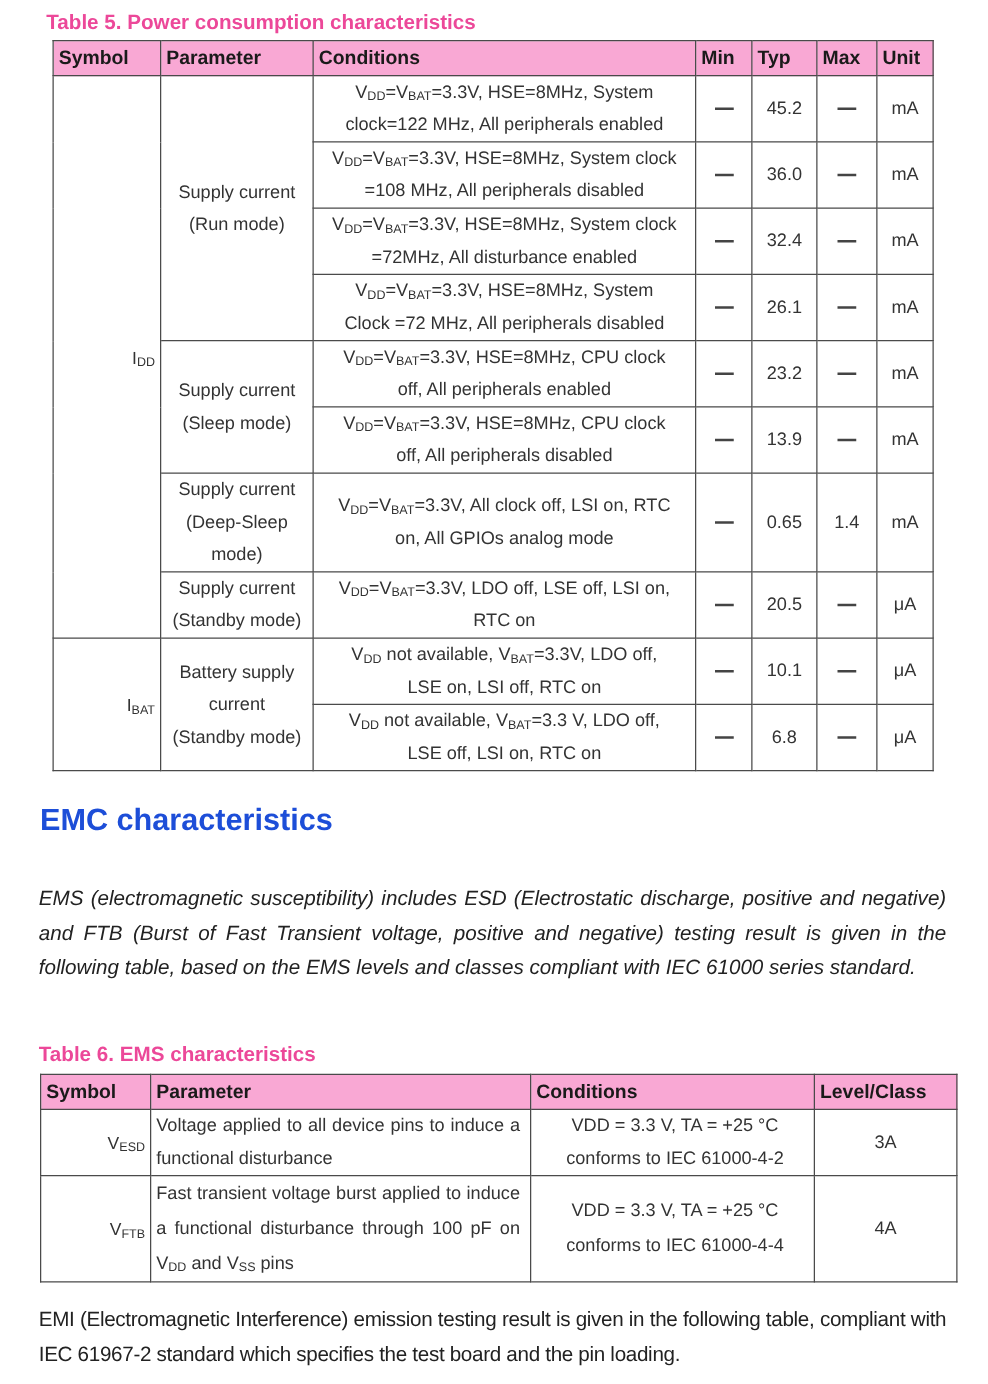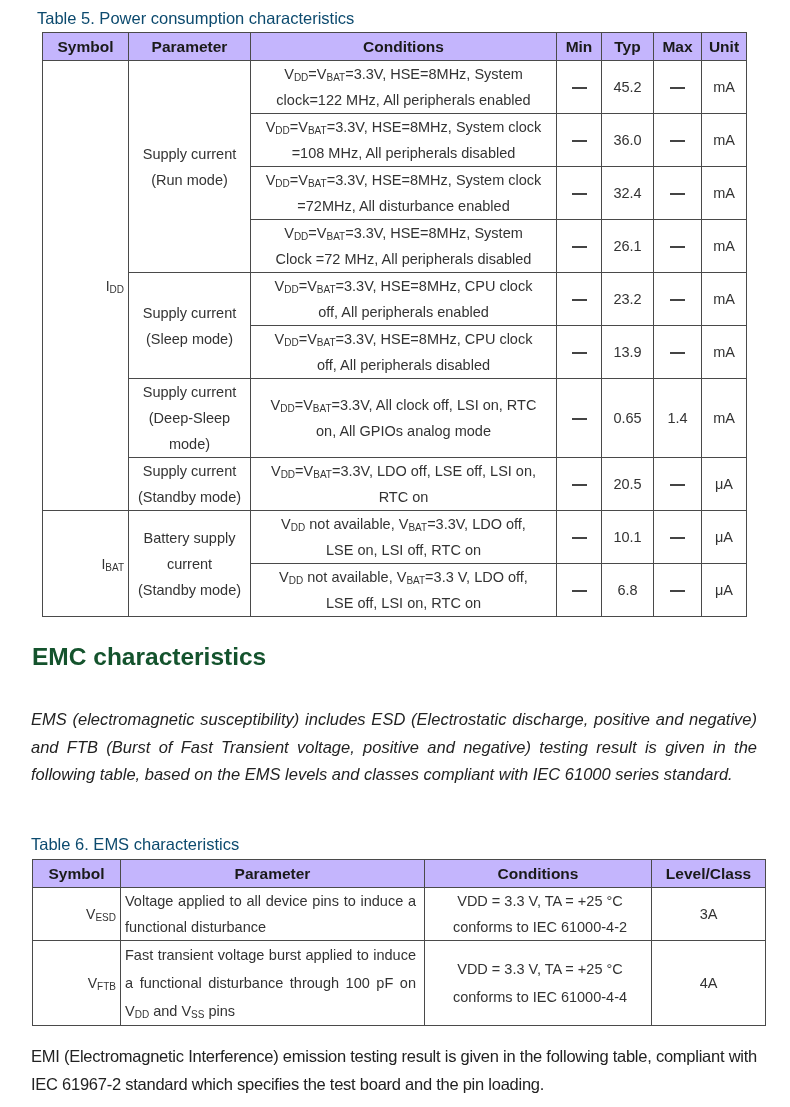--- a/index.html
+++ b/index.html
@@ -1,41 +1,41 @@
 <!DOCTYPE html>
 <html><head>
 <meta charset="utf-8">
 <style>
   html, body { margin: 0; padding: 0; background: #ffffff; }
   body {
     width: 790px; height: 1107px; position: relative; overflow: hidden;
     font-family: "Liberation Sans", "DejaVu Sans", sans-serif; color: #2b2b2b;
   }
   .caption {
-    position: absolute; font-weight: normal; font-size: 16.5px; color: #0c4a6e;
+    position: absolute; font-weight: bold; font-size: 16.5px; color: #ec4899;
   }
   table {
     position: absolute; border-collapse: collapse; table-layout: fixed;
     font-size: 14.5px; color: #333;
   }
   table td, table th {
     border: 1.5px solid #4a4a4a; padding: 0 4px; vertical-align: middle;
     line-height: 26px;
   }
   table th {
-    background: #c4b5fd; font-weight: bold; color: #1a1a1a; font-size: 15.5px;
-    text-align: center; height: 27px; line-height: 27px;
+    background: #f9a8d4; font-weight: bold; color: #1a1a1a; font-size: 15.5px;
+    text-align: left; height: 27px; line-height: 27px;
   }
   .c { text-align: center; margin-top: 34px; }
   .l { text-align: center; }
   .sym { text-align: right; font-size: 14px; }
   sub { font-size: 10px; vertical-align: -2px; line-height: 0; }
   .dash { display: inline-block; width: 15px; height: 1.5px; background: #444; vertical-align: middle; }
   h2 {
-    position: absolute; margin: 0; font-size: 24.5px; font-weight: bold; color: #14532d;
+    position: absolute; margin: 0; font-size: 24.5px; font-weight: bold; color: #1d4ed8;
   }
   p.body {
     position: absolute; margin: 0; font-size: 16.5px; line-height: 27.5px; color: #222;
     text-align: justify; text-align-last: left;
   }
   #t6 td.cond { padding-left: 8px; }
   #t6 td.param { text-align: justify; text-align-last: left; padding-right: 8px; margin-top: 40px; }
   p.emi { font-family: "Liberation Sans Narrow", "Liberation Sans", sans-serif; letter-spacing: -0.25px; }
 </style>
 </head>

